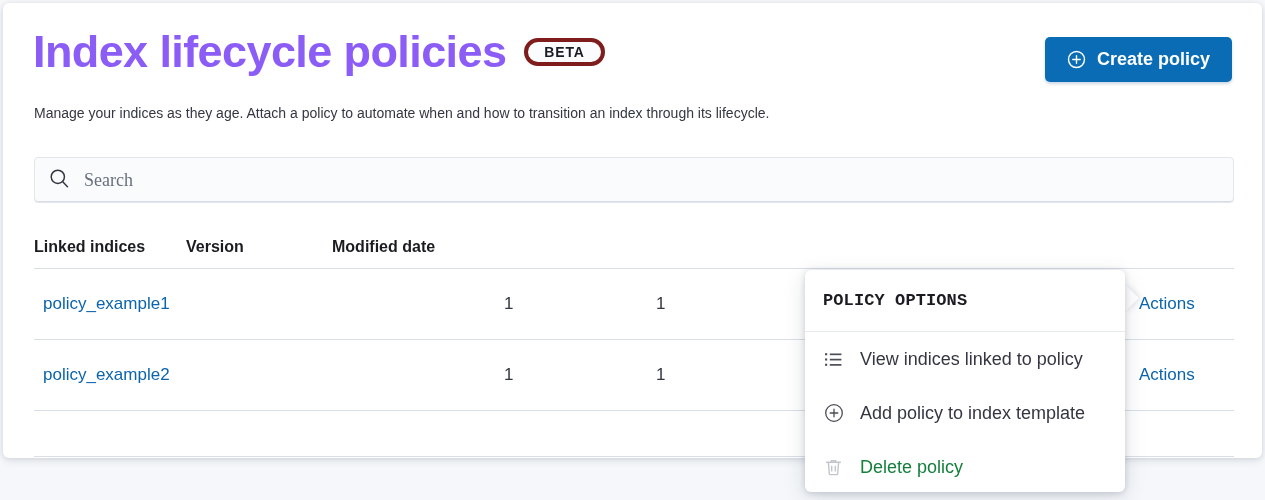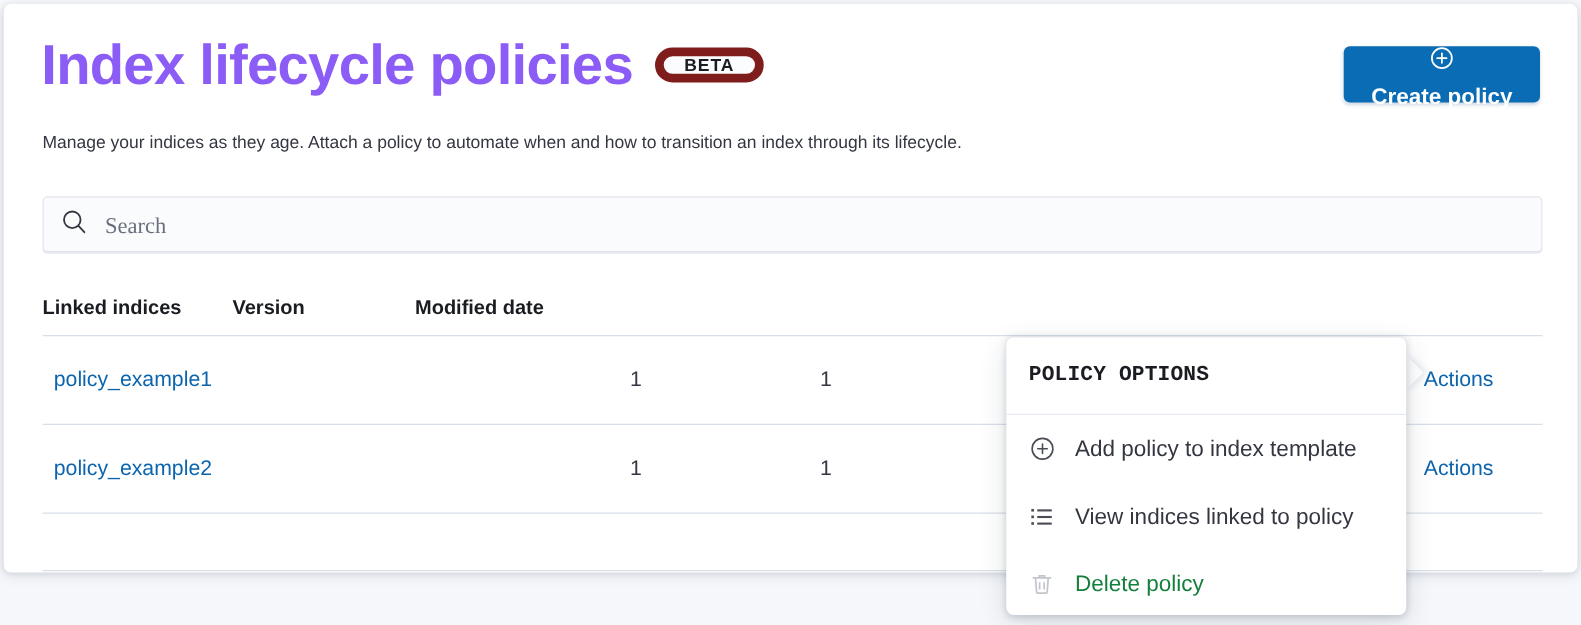--- a/index.html
+++ b/index.html
@@ -36,21 +36,21 @@
     line-height: 46px;
     margin: 0;
     white-space: nowrap;
   }
   .beta-badge {
     display: inline-flex;
     align-items: center;
     justify-content: center;
     height: 28px;
     padding: 0 16px;
-    border: 7px solid #7f1d1d;
+    border: 4px solid #7f1d1d;
     border-radius: 14px;
     background: #fbfcfe;
     font-size: 14px;
     font-weight: 700;
     letter-spacing: 0.8px;
     color: #1a1c21;
   }
 
   .create-btn {
     position: absolute;
@@ -62,21 +62,20 @@
     padding: 0 22px;
     background: #0a6cb4;
     color: #ffffff;
     border: none;
     border-radius: 5px;
     font-family: "Liberation Sans", sans-serif;
     font-size: 18px;
     font-weight: 700;
     cursor: pointer;
     box-shadow: 0 2px 3px rgba(10,60,110,0.2);
-    flex-direction: column;
   }
   .create-btn svg { display: block; }
 
   .subtitle {
     position: absolute;
     left: 31px; top: 97px;
     font-size: 14px;
     color: #343741;
     line-height: 26px;
   }
@@ -238,42 +237,42 @@
       <div class="row-last"></div>
     </div>
   </div>
 
   <div class="pop-arrow"></div>
   <div class="popover">
     <div class="pop-title">POLICY OPTIONS</div>
 
     <div class="pop-item">
       <span class="ico">
-        <svg width="20" height="20" viewBox="0 0 20 20" fill="none">
-          <circle cx="10" cy="10" r="8.3" stroke="#4a4d56" stroke-width="1.3"></circle>
-          <path d="M10 6.2v7.6M6.2 10h7.6" stroke="#4a4d56" stroke-width="1.3" stroke-linecap="round"></path>
-        </svg>
-      </span>
-      <span>Add policy to index template</span>
-    </div>
-
-    <div class="pop-item">
-      <span class="ico">
         <svg width="19" height="19" viewBox="0 0 18 18" fill="none">
           <rect x="1" y="3" width="2" height="2" fill="#4a4d56"></rect>
           <rect x="1" y="8" width="2" height="2" fill="#4a4d56"></rect>
           <rect x="1" y="13" width="2" height="2" fill="#4a4d56"></rect>
           <rect x="5.5" y="3.3" width="11" height="1.6" fill="#4a4d56"></rect>
           <rect x="5.5" y="8.3" width="11" height="1.6" fill="#4a4d56"></rect>
           <rect x="5.5" y="13.3" width="11" height="1.6" fill="#4a4d56"></rect>
         </svg>
       </span>
       <span>View indices linked to policy</span>
     </div>
 
+    <div class="pop-item">
+      <span class="ico">
+        <svg width="20" height="20" viewBox="0 0 20 20" fill="none">
+          <circle cx="10" cy="10" r="8.3" stroke="#4a4d56" stroke-width="1.3"></circle>
+          <path d="M10 6.2v7.6M6.2 10h7.6" stroke="#4a4d56" stroke-width="1.3" stroke-linecap="round"></path>
+        </svg>
+      </span>
+      <span>Add policy to index template</span>
+    </div>
+
     <div class="pop-item disabled">
       <span class="ico">
         <svg width="19" height="19" viewBox="0 0 18 18" fill="none" stroke="#c2c5cc" stroke-width="1.3">
           <path d="M2.5 4h13" stroke-linecap="round"></path>
           <path d="M7 4V2.6h4V4"></path>
           <path d="M4.2 4.6l.8 10.2a1 1 0 001 .9h6a1 1 0 001-.9l.8-10.2"></path>
           <path d="M7.3 7.3v5.6M10.7 7.3v5.6"></path>
         </svg>
       </span>
       <span>Delete policy</span>

